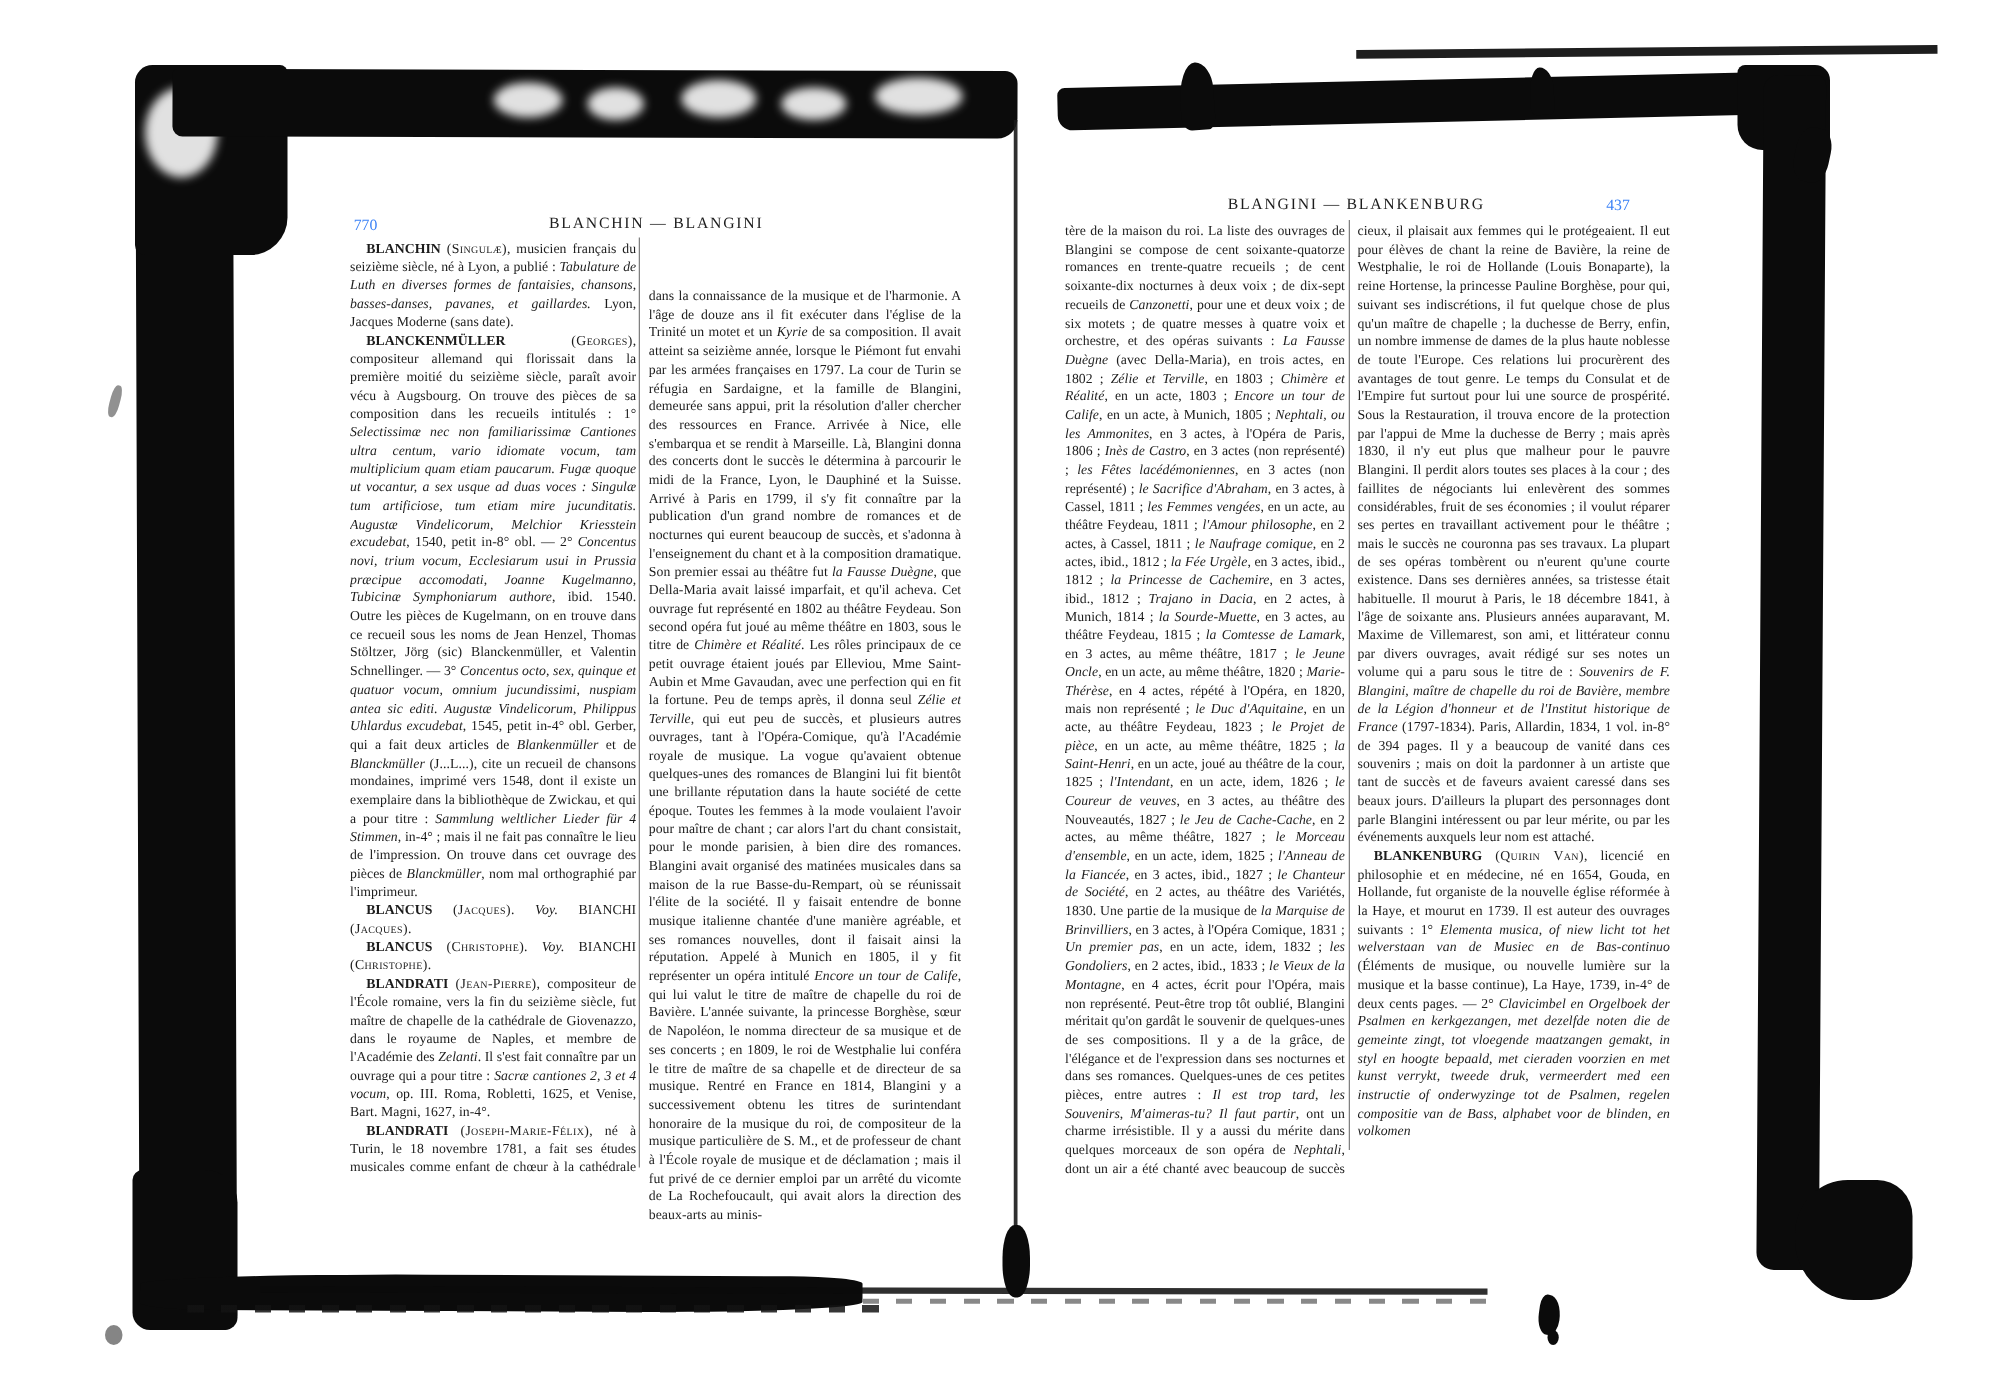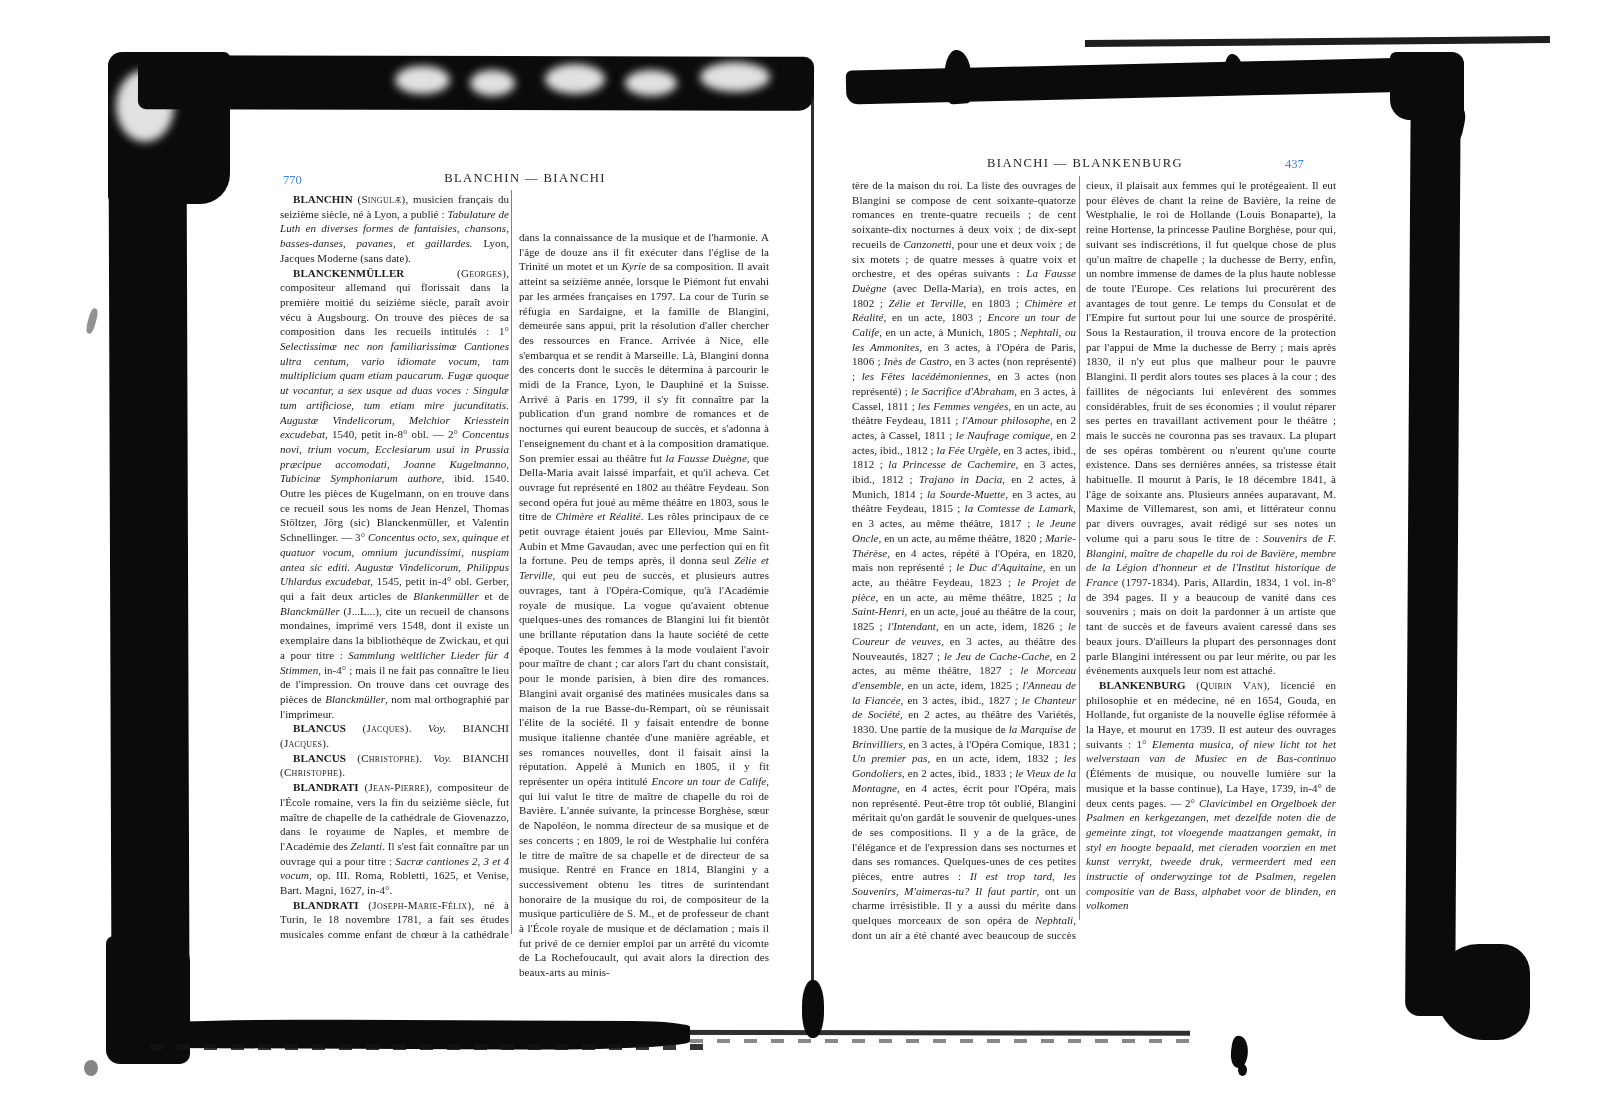--- a/index.html
+++ b/index.html
@@ -67,37 +67,37 @@
     <div class="ink" style="left:802px;top:980px;width:22px;height:58px;border-radius:45%;"></div>
 
     <div class="ink" style="left:1231px;top:1036px;width:17px;height:32px;border-radius:30% 60% 40% 50%;transform:rotate(8deg);"></div>
     <div class="ink" style="left:1238px;top:1064px;width:9px;height:12px;border-radius:50%;"></div>
     <div class="ink" style="left:88px;top:308px;width:8px;height:26px;opacity:.45;transform:rotate(15deg);border-radius:40%;"></div>
     <div class="ink" style="left:84px;top:1060px;width:14px;height:16px;opacity:.5;border-radius:50%;"></div>
   </div>
 
   <div>
     <div class="pg-num" style="left:283px;top:173px;">770</div>
-    <div class="pg-header" style="left:300px;top:171px;width:450px;">BLANCHIN — BIANCHI</div>
+    <div class="pg-header" style="left:300px;top:171px;width:450px;">BLANCHIN — BLANGINI</div>
     <div class="vrule" style="left:511px;top:190px;height:744px;"></div>
     <div class="col" style="left:280px;top:192px;width:229px;height:748px;">
         <p class="para"><span class="seg-b">BLANCHIN </span><span class="seg-sc">(Singulæ)</span><span>, musicien français du seizième siècle, né à Lyon, a publié : </span><span class="seg-i">Tabulature de Luth en diverses formes de fantaisies, chansons, basses-danses, pavanes, et gaillardes.</span><span> Lyon, Jacques Moderne (sans date).</span></p>
         <p class="para"><span class="seg-b">BLANCKENMÜLLER </span><span class="seg-sc">(Georges)</span><span>, compositeur allemand qui florissait dans la première moitié du seizième siècle, paraît avoir vécu à Augsbourg. On trouve des pièces de sa composition dans les recueils intitulés : 1° </span><span class="seg-i">Selectissimæ nec non familiarissimæ Cantiones ultra centum, vario idiomate vocum, tam multiplicium quam etiam paucarum. Fugæ quoque ut vocantur, a sex usque ad duas voces : Singulæ tum artificiose, tum etiam mire jucunditatis. Augustæ Vindelicorum, Melchior Kriesstein excudebat</span><span>, 1540, petit in-8° obl. — 2° </span><span class="seg-i">Concentus novi, trium vocum, Ecclesiarum usui in Prussia præcipue accomodati, Joanne Kugelmanno, Tubicinæ Symphoniarum authore</span><span>, ibid. 1540. Outre les pièces de Kugelmann, on en trouve dans ce recueil sous les noms de Jean Henzel, Thomas Stöltzer, Jörg (sic) Blanckenmüller, et Valentin Schnellinger. — 3° </span><span class="seg-i">Concentus octo, sex, quinque et quatuor vocum, omnium jucundissimi, nuspiam antea sic editi. Augustæ Vindelicorum, Philippus Uhlardus excudebat</span><span>, 1545, petit in-4° obl. Gerber, qui a fait deux articles de </span><span class="seg-i">Blankenmüller</span><span> et de </span><span class="seg-i">Blanckmüller</span><span> (J...L...), cite un recueil de chansons mondaines, imprimé vers 1548, dont il existe un exemplaire dans la bibliothèque de Zwickau, et qui a pour titre : </span><span class="seg-i">Sammlung weltlicher Lieder für 4 Stimmen</span><span>, in-4° ; mais il ne fait pas connaître le lieu de l'impression. On trouve dans cet ouvrage des pièces de </span><span class="seg-i">Blanckmüller</span><span>, nom mal orthographié par l'imprimeur.</span></p>
         <p class="para"><span class="seg-b">BLANCUS </span><span class="seg-sc">(Jacques)</span><span>. </span><span class="seg-i">Voy.</span><span> BIANCHI </span><span class="seg-sc">(Jacques)</span><span>.</span></p>
         <p class="para"><span class="seg-b">BLANCUS </span><span class="seg-sc">(Christophe)</span><span>. </span><span class="seg-i">Voy.</span><span> BIANCHI </span><span class="seg-sc">(Christophe)</span><span>.</span></p>
         <p class="para"><span class="seg-b">BLANDRATI </span><span class="seg-sc">(Jean-Pierre)</span><span>, compositeur de l'École romaine, vers la fin du seizième siècle, fut maître de chapelle de la cathédrale de Giovenazzo, dans le royaume de Naples, et membre de l'Académie des </span><span class="seg-i">Zelanti</span><span>. Il s'est fait connaître par un ouvrage qui a pour titre : </span><span class="seg-i">Sacræ cantiones 2, 3 et 4 vocum</span><span>, op. III. Roma, Robletti, 1625, et Venise, Bart. Magni, 1627, in-4°.</span></p>
         <p class="para"><span class="seg-b">BLANDRATI </span><span class="seg-sc">(Joseph-Marie-Félix)</span><span>, né à Turin, le 18 novembre 1781, a fait ses études musicales comme enfant de chœur à la cathédrale de Turin, sous la direction de l'abbé Ottani, maître de chapelle de cette église. Doué de dispositions précoces, Blangini fit de rapides progrès</span></p>
       </div>
     <div class="col" style="left:519px;top:196px;width:250px;height:748px;margin-top:34px;">
         <p class="para cont"><span>dans la connaissance de la musique et de l'harmonie. A l'âge de douze ans il fit exécuter dans l'église de la Trinité un motet et un </span><span class="seg-i">Kyrie</span><span> de sa composition. Il avait atteint sa seizième année, lorsque le Piémont fut envahi par les armées françaises en 1797. La cour de Turin se réfugia en Sardaigne, et la famille de Blangini, demeurée sans appui, prit la résolution d'aller chercher des ressources en France. Arrivée à Nice, elle s'embarqua et se rendit à Marseille. Là, Blangini donna des concerts dont le succès le détermina à parcourir le midi de la France, Lyon, le Dauphiné et la Suisse. Arrivé à Paris en 1799, il s'y fit connaître par la publication d'un grand nombre de romances et de nocturnes qui eurent beaucoup de succès, et s'adonna à l'enseignement du chant et à la composition dramatique. Son premier essai au théâtre fut </span><span class="seg-i">la Fausse Duègne</span><span>, que Della-Maria avait laissé imparfait, et qu'il acheva. Cet ouvrage fut représenté en 1802 au théâtre Feydeau. Son second opéra fut joué au même théâtre en 1803, sous le titre de </span><span class="seg-i">Chimère et Réalité</span><span>. Les rôles principaux de ce petit ouvrage étaient joués par Elleviou, Mme Saint-Aubin et Mme Gavaudan, avec une perfection qui en fit la fortune. Peu de temps après, il donna seul </span><span class="seg-i">Zélie et Terville</span><span>, qui eut peu de succès, et plusieurs autres ouvrages, tant à l'Opéra-Comique, qu'à l'Académie royale de musique. La vogue qu'avaient obtenue quelques-unes des romances de Blangini lui fit bientôt une brillante réputation dans la haute société de cette époque. Toutes les femmes à la mode voulaient l'avoir pour maître de chant ; car alors l'art du chant consistait, pour le monde parisien, à bien dire des romances. Blangini avait organisé des matinées musicales dans sa maison de la rue Basse-du-Rempart, où se réunissait l'élite de la société. Il y faisait entendre de bonne musique italienne chantée d'une manière agréable, et ses romances nouvelles, dont il faisait ainsi la réputation. Appelé à Munich en 1805, il y fit représenter un opéra intitulé </span><span class="seg-i">Encore un tour de Calife</span><span>, qui lui valut le titre de maître de chapelle du roi de Bavière. L'année suivante, la princesse Borghèse, sœur de Napoléon, le nomma directeur de sa musique et de ses concerts ; en 1809, le roi de Westphalie lui conféra le titre de maître de sa chapelle et de directeur de sa musique. Rentré en France en 1814, Blangini y a successivement obtenu les titres de surintendant honoraire de la musique du roi, de compositeur de la musique particulière de S. M., et de professeur de chant à l'École royale de musique et de déclamation ; mais il fut privé de ce dernier emploi par un arrêté du vicomte de La Rochefoucault, qui avait alors la direction des beaux-arts au minis-</span></p>
       </div>
   </div>
 
   <div>
-    <div class="pg-header" style="left:860px;top:156px;width:450px;">BIANCHI — BLANKENBURG</div>
+    <div class="pg-header" style="left:860px;top:156px;width:450px;">BLANGINI — BLANKENBURG</div>
     <div class="pg-num" style="left:1285px;top:157px;">437</div>
     <div class="vrule" style="left:1079px;top:176px;height:744px;"></div>
     <div class="col" style="left:852px;top:178px;width:224px;height:762px;">
         <p class="para cont"><span>tère de la maison du roi. La liste des ouvrages de Blangini se compose de cent soixante-quatorze romances en trente-quatre recueils ; de cent soixante-dix nocturnes à deux voix ; de dix-sept recueils de </span><span class="seg-i">Canzonetti</span><span>, pour une et deux voix ; de six motets ; de quatre messes à quatre voix et orchestre, et des opéras suivants : </span><span class="seg-i">La Fausse Duègne</span><span> (avec Della-Maria), en trois actes, en 1802 ; </span><span class="seg-i">Zélie et Terville</span><span>, en 1803 ; </span><span class="seg-i">Chimère et Réalité</span><span>, en un acte, 1803 ; </span><span class="seg-i">Encore un tour de Calife</span><span>, en un acte, à Munich, 1805 ; </span><span class="seg-i">Nephtali, ou les Ammonites</span><span>, en 3 actes, à l'Opéra de Paris, 1806 ; </span><span class="seg-i">Inès de Castro</span><span>, en 3 actes (non représenté) ; </span><span class="seg-i">les Fêtes lacédémoniennes</span><span>, en 3 actes (non représenté) ; </span><span class="seg-i">le Sacrifice d'Abraham</span><span>, en 3 actes, à Cassel, 1811 ; </span><span class="seg-i">les Femmes vengées</span><span>, en un acte, au théâtre Feydeau, 1811 ; </span><span class="seg-i">l'Amour philosophe</span><span>, en 2 actes, à Cassel, 1811 ; </span><span class="seg-i">le Naufrage comique</span><span>, en 2 actes, ibid., 1812 ; </span><span class="seg-i">la Fée Urgèle</span><span>, en 3 actes, ibid., 1812 ; </span><span class="seg-i">la Princesse de Cachemire</span><span>, en 3 actes, ibid., 1812 ; </span><span class="seg-i">Trajano in Dacia</span><span>, en 2 actes, à Munich, 1814 ; </span><span class="seg-i">la Sourde-Muette</span><span>, en 3 actes, au théâtre Feydeau, 1815 ; </span><span class="seg-i">la Comtesse de Lamark</span><span>, en 3 actes, au même théâtre, 1817 ; </span><span class="seg-i">le Jeune Oncle</span><span>, en un acte, au même théâtre, 1820 ; </span><span class="seg-i">Marie-Thérèse</span><span>, en 4 actes, répété à l'Opéra, en 1820, mais non représenté ; </span><span class="seg-i">le Duc d'Aquitaine</span><span>, en un acte, au théâtre Feydeau, 1823 ; </span><span class="seg-i">le Projet de pièce</span><span>, en un acte, au même théâtre, 1825 ; </span><span class="seg-i">la Saint-Henri</span><span>, en un acte, joué au théâtre de la cour, 1825 ; </span><span class="seg-i">l'Intendant</span><span>, en un acte, idem, 1826 ; </span><span class="seg-i">le Coureur de veuves</span><span>, en 3 actes, au théâtre des Nouveautés, 1827 ; </span><span class="seg-i">le Jeu de Cache-Cache</span><span>, en 2 actes, au même théâtre, 1827 ; </span><span class="seg-i">le Morceau d'ensemble</span><span>, en un acte, idem, 1825 ; </span><span class="seg-i">l'Anneau de la Fiancée</span><span>, en 3 actes, ibid., 1827 ; </span><span class="seg-i">le Chanteur de Société</span><span>, en 2 actes, au théâtre des Variétés, 1830. Une partie de la musique de </span><span class="seg-i">la Marquise de Brinvilliers</span><span>, en 3 actes, à l'Opéra Comique, 1831 ; </span><span class="seg-i">Un premier pas</span><span>, en un acte, idem, 1832 ; </span><span class="seg-i">les Gondoliers</span><span>, en 2 actes, ibid., 1833 ; </span><span class="seg-i">le Vieux de la Montagne</span><span>, en 4 actes, écrit pour l'Opéra, mais non représenté. Peut-être trop tôt oublié, Blangini méritait qu'on gardât le souvenir de quelques-unes de ses compositions. Il y a de la grâce, de l'élégance et de l'expression dans ses nocturnes et dans ses romances. Quelques-unes de ces petites pièces, entre autres : </span><span class="seg-i">Il est trop tard</span><span>, </span><span class="seg-i">les Souvenirs</span><span>, </span><span class="seg-i">M'aimeras-tu? Il faut partir</span><span>, ont un charme irrésistible. Il y a aussi du mérite dans quelques morceaux de son opéra de </span><span class="seg-i">Nephtali</span><span>, dont un air a été chanté avec beaucoup de succès dans les concerts.</span></p>
       </div>
     <div class="col" style="left:1086px;top:178px;width:250px;height:762px;">
         <p class="para cont"><span>cieux, il plaisait aux femmes qui le protégeaient. Il eut pour élèves de chant la reine de Bavière, la reine de Westphalie, le roi de Hollande (Louis Bonaparte), la reine Hortense, la princesse Pauline Borghèse, pour qui, suivant ses indiscrétions, il fut quelque chose de plus qu'un maître de chapelle ; la duchesse de Berry, enfin, un nombre immense de dames de la plus haute noblesse de toute l'Europe. Ces relations lui procurèrent des avantages de tout genre. Le temps du Consulat et de l'Empire fut surtout pour lui une source de prospérité. Sous la Restauration, il trouva encore de la protection par l'appui de Mme la duchesse de Berry ; mais après 1830, il n'y eut plus que malheur pour le pauvre Blangini. Il perdit alors toutes ses places à la cour ; des faillites de négociants lui enlevèrent des sommes considérables, fruit de ses économies ; il voulut réparer ses pertes en travaillant activement pour le théâtre ; mais le succès ne couronna pas ses travaux. La plupart de ses opéras tombèrent ou n'eurent qu'une courte existence. Dans ses dernières années, sa tristesse était habituelle. Il mourut à Paris, le 18 décembre 1841, à l'âge de soixante ans. Plusieurs années auparavant, M. Maxime de Villemarest, son ami, et littérateur connu par divers ouvrages, avait rédigé sur ses notes un volume qui a paru sous le titre de : </span><span class="seg-i">Souvenirs de F. Blangini, maître de chapelle du roi de Bavière, membre de la Légion d'honneur et de l'Institut historique de France</span><span> (1797-1834). Paris, Allardin, 1834, 1 vol. in-8° de 394 pages. Il y a beaucoup de vanité dans ces souvenirs ; mais on doit la pardonner à un artiste que tant de succès et de faveurs avaient caressé dans ses beaux jours. D'ailleurs la plupart des personnages dont parle Blangini intéressent ou par leur mérite, ou par les événements auxquels leur nom est attaché.</span></p>
         <p class="para"><span class="seg-b">BLANKENBURG </span><span class="seg-sc">(Quirin Van)</span><span>, licencié en philosophie et en médecine, né en 1654, Gouda, en Hollande, fut organiste de la nouvelle église réformée à la Haye, et mourut en 1739. Il est auteur des ouvrages suivants : 1° </span><span class="seg-i">Elementa musica, of niew licht tot het welverstaan van de Musiec en de Bas-continuo</span><span> (Éléments de musique, ou nouvelle lumière sur la musique et la basse continue), La Haye, 1739, in-4° de deux cents pages. — 2° </span><span class="seg-i">Clavicimbel en Orgelboek der Psalmen en kerkgezangen, met dezelfde noten die de gemeinte zingt, tot vloegende maatzangen gemakt, in styl en hoogte bepaald, met cieraden voorzien en met kunst verrykt, tweede druk, vermeerdert med een instructie of onderwyzinge tot de Psalmen, regelen compositie van de Bass, alphabet voor de blinden, en volkomen</span></p>
       </div>
   </div>

